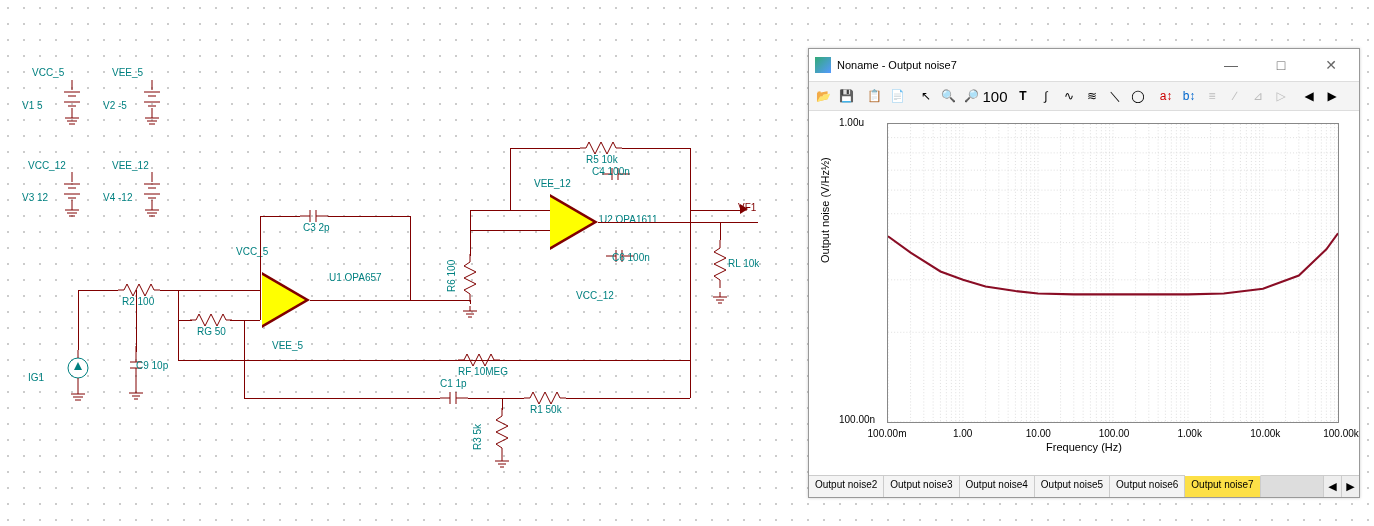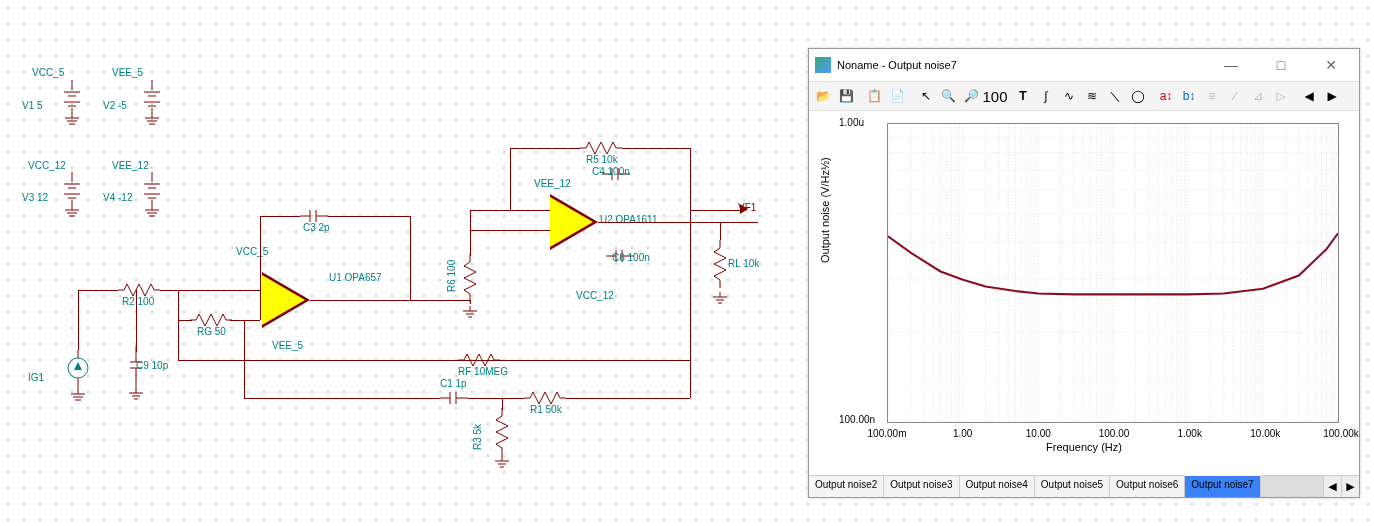--- a/index.html
+++ b/index.html
@@ -35,21 +35,21 @@
   .tool-btn { width: 22px; height: 22px; display: flex; align-items: center; justify-content: center; border: 1px solid transparent; cursor: pointer; font-size: 12px; }
   .tool-sep { width: 4px; }
   .plot-area { flex: 1; position: relative; background: #fff; padding: 10px 20px 0 50px; }
   .plot-inner { position: absolute; left: 78px; top: 12px; right: 20px; bottom: 52px; background: #fff; border: 1px solid #888; }
   .axis-y-label { position: absolute; left: 10px; top: 50%; transform: rotate(-90deg) translateX(30px); transform-origin: left top; white-space: nowrap; }
   .axis-x-label { position: absolute; bottom: 22px; left: 50%; transform: translateX(-50%); }
   .y-tick { position: absolute; left: 30px; font-size: 10px; }
   .x-tick { position: absolute; bottom: 36px; font-size: 10px; transform: translateX(-50%); }
   .tabs { display: flex; height: 22px; align-items: stretch; border-top: 1px solid #ccc; background: #eee; }
   .tab { padding: 3px 6px; border-right: 1px solid #ccc; font-size: 10px; cursor: pointer; background: #f4f4f4; }
-  .tab.active { background: #3b82f6; border-top: 1px solid #fff; margin-top:-1px; }
+  .tab.active { background: #fde047; border-top: 1px solid #fff; margin-top:-1px; }
   .tab-scroll { width: 18px; display: flex; align-items: center; justify-content: center; border-left: 1px solid #ccc; cursor: pointer; }
   .tab-spacer { flex: 1; background: #ddd; }
 </style>
 </head>
 <body>
 
 <div class="dotted-bg"></div>
 
 <div class="schematic">
 

